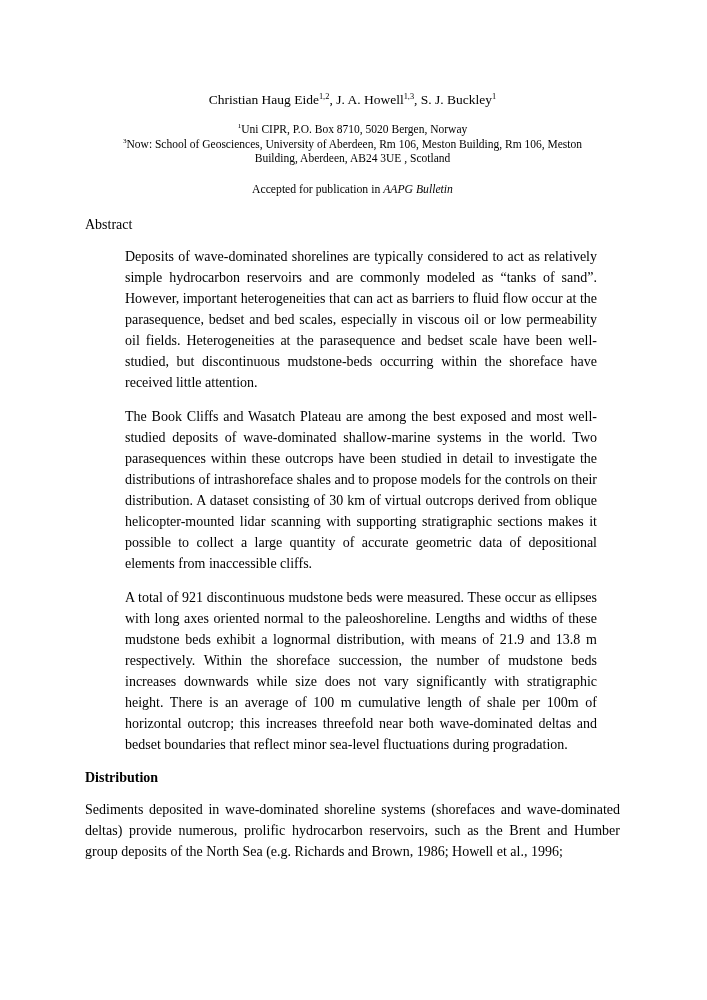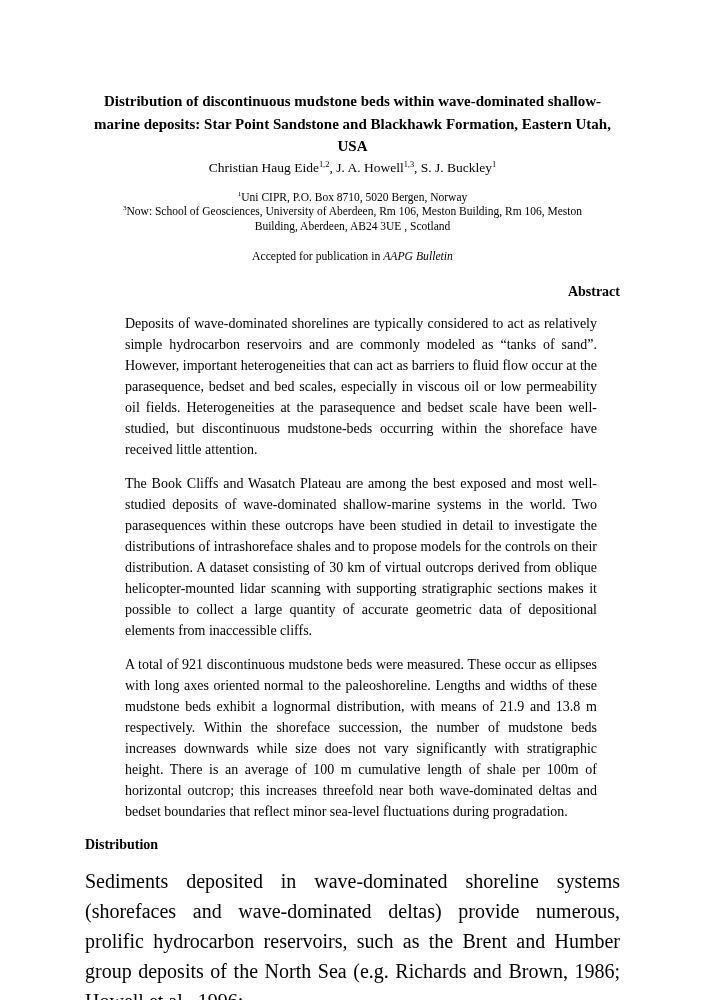--- a/index.html
+++ b/index.html
@@ -43,54 +43,53 @@
     font-size: 11.7px;
     text-align: center;
     margin-top: 17px;
   }
   .accepted .journal {
     font-style: italic;
     text-align: right;
   }
   .abstract-heading {
     font-size: 14px;
-    font-weight: 700;
-    text-align: right;
+    font-weight: 400;
+    text-align: left;
     margin: 21px 0 13px 0;
   }
   .abstract p {
     font-size: 14px;
     line-height: 1.5;
     text-align: justify;
     margin: 0 23px 13px 40px;
   }
   .section-heading {
     font-size: 14px;
     font-weight: 700;
     text-align: left;
     margin: 15px 0 13px 0;
   }
   .body-text p {
-    font-size: 20px;
+    font-size: 14px;
     line-height: 1.5;
     text-align: justify;
     margin: 0 0 12px 0;
   }
   sup {
     font-size: 0.62em;
     line-height: 0;
     vertical-align: super;
   }
 </style>
 </head>
 <body>
 
 <div class="page">
 
-  <div class="title">Distribution of discontinuous mudstone beds within wave-dominated shallow-marine deposits: Star Point Sandstone and Blackhawk Formation, Eastern Utah, USA</div>
 
   <div class="authors"><span>Christian Haug Eide</span><sup>1,2</sup>, <span>J. A. Howell</span><sup>1,3</sup>, <span>S. J. Buckley</span><sup>1</sup></div>
 
   <div class="affiliations">
       <div class="affiliation-line"><sup>1</sup>Uni CIPR, P.O. Box 8710, 5020 Bergen, Norway</div>
       <div class="affiliation-line"><sup>3</sup>Now: School of Geosciences, University of Aberdeen, Rm 106, Meston Building, Rm 106, Meston Building, Aberdeen, AB24 3UE , Scotland</div>
     </div>
 
   <div class="accepted">
     <span>Accepted for publication in </span><span class="journal">AAPG Bulletin</span>

